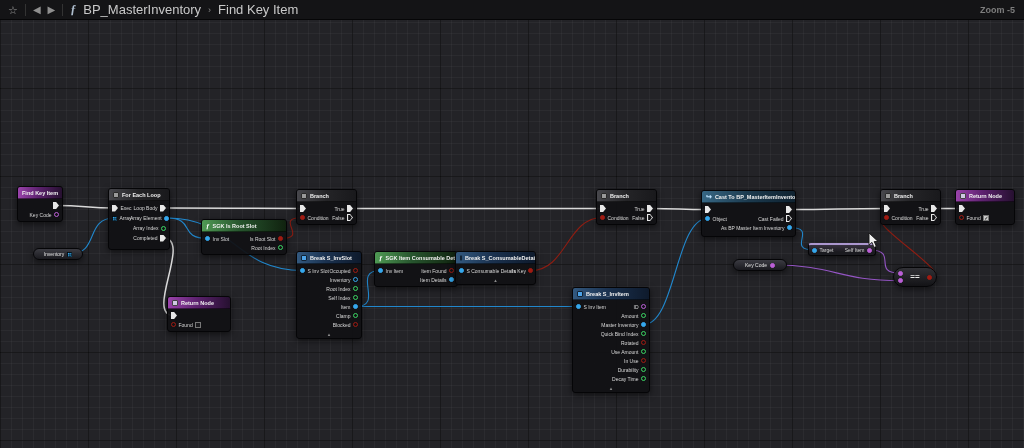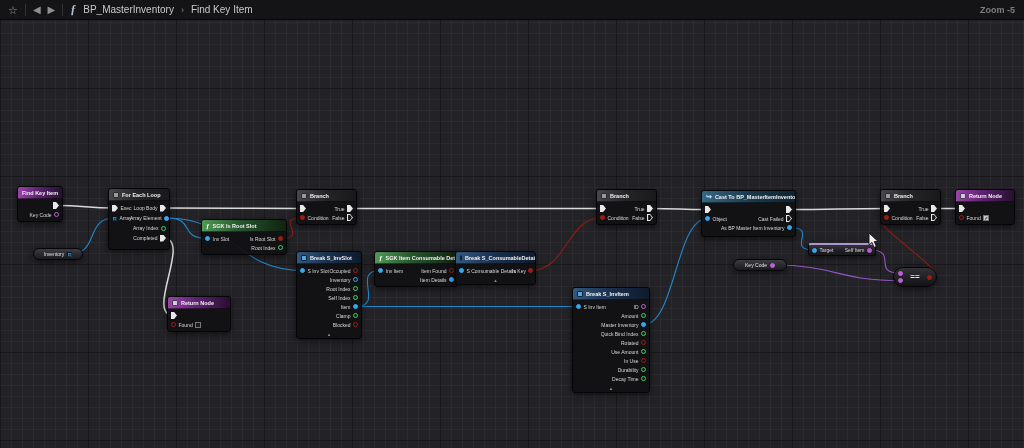--- a/index.html
+++ b/index.html
@@ -13,21 +13,21 @@
       linear-gradient(90deg,rgba(255,255,255,.035) 1px,transparent 1px);
     background-size:88px 88px,88px 88px,11px 11px,11px 11px;}
   
   #topbar{position:absolute;top:0;left:0;right:0;height:20px;z-index:50;
     background:#141416;border-bottom:1px solid #060607;
     display:flex;align-items:center;gap:7px;padding:0 8px;box-sizing:border-box;}
   .tbtn{color:#8f8f8f;font-size:10px;line-height:20px;cursor:default;}
   .tb-star{font-size:11px;color:#9a9a9a;}
   .tb-sep{width:1px;height:12px;background:#333;}
   .tb-fn{color:#aebdcd;font-style:italic;font-family:"Liberation Serif",serif;font-size:12px;font-weight:bold;}
-  .crumb{color:#c9c9c9;font-size:10px;}
+  .crumb{color:#c9c9c9;font-size:13px;}
   .crumb-sep{color:#8a8a8a;font-size:9px;}
   #zoomlabel{position:absolute;right:9px;top:0;line-height:20px;color:#7d7d7d;font-size:9px;font-weight:bold;}
   
   #wires{position:absolute;left:0;top:0;z-index:2;}
   #wires path{fill:none;}
   
   .node{position:absolute;z-index:5;background:rgba(17,17,20,.94);
     border:1px solid #050507;border-radius:3px;box-shadow:0 2px 6px rgba(0,0,0,.55);
     color:#d6d6d6;box-sizing:border-box;}
   .nhead{height:11px;display:flex;align-items:center;gap:3px;padding:0 4px;

